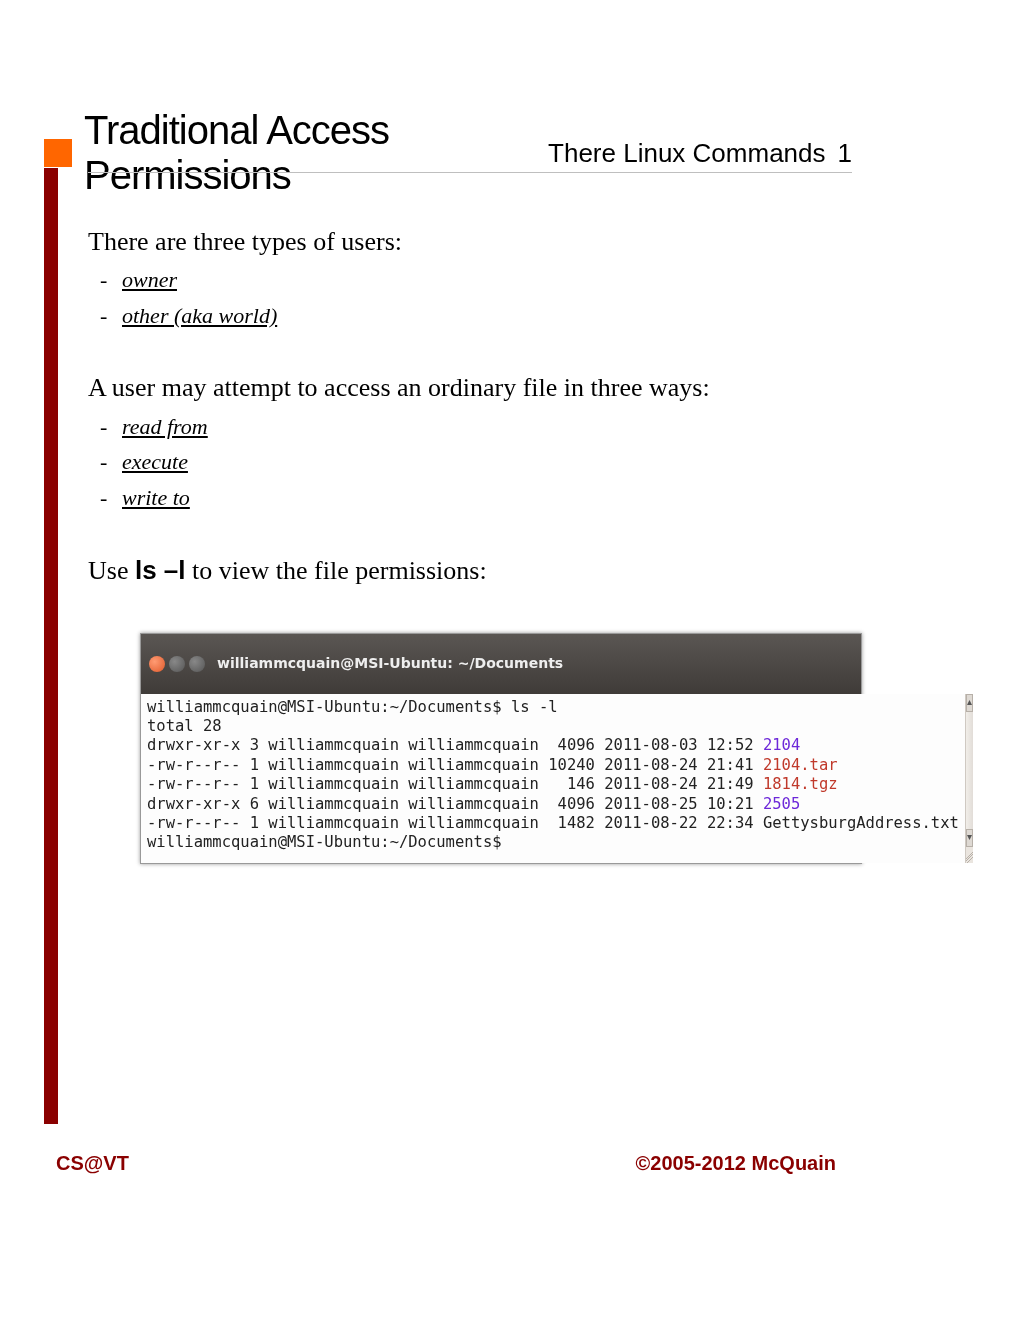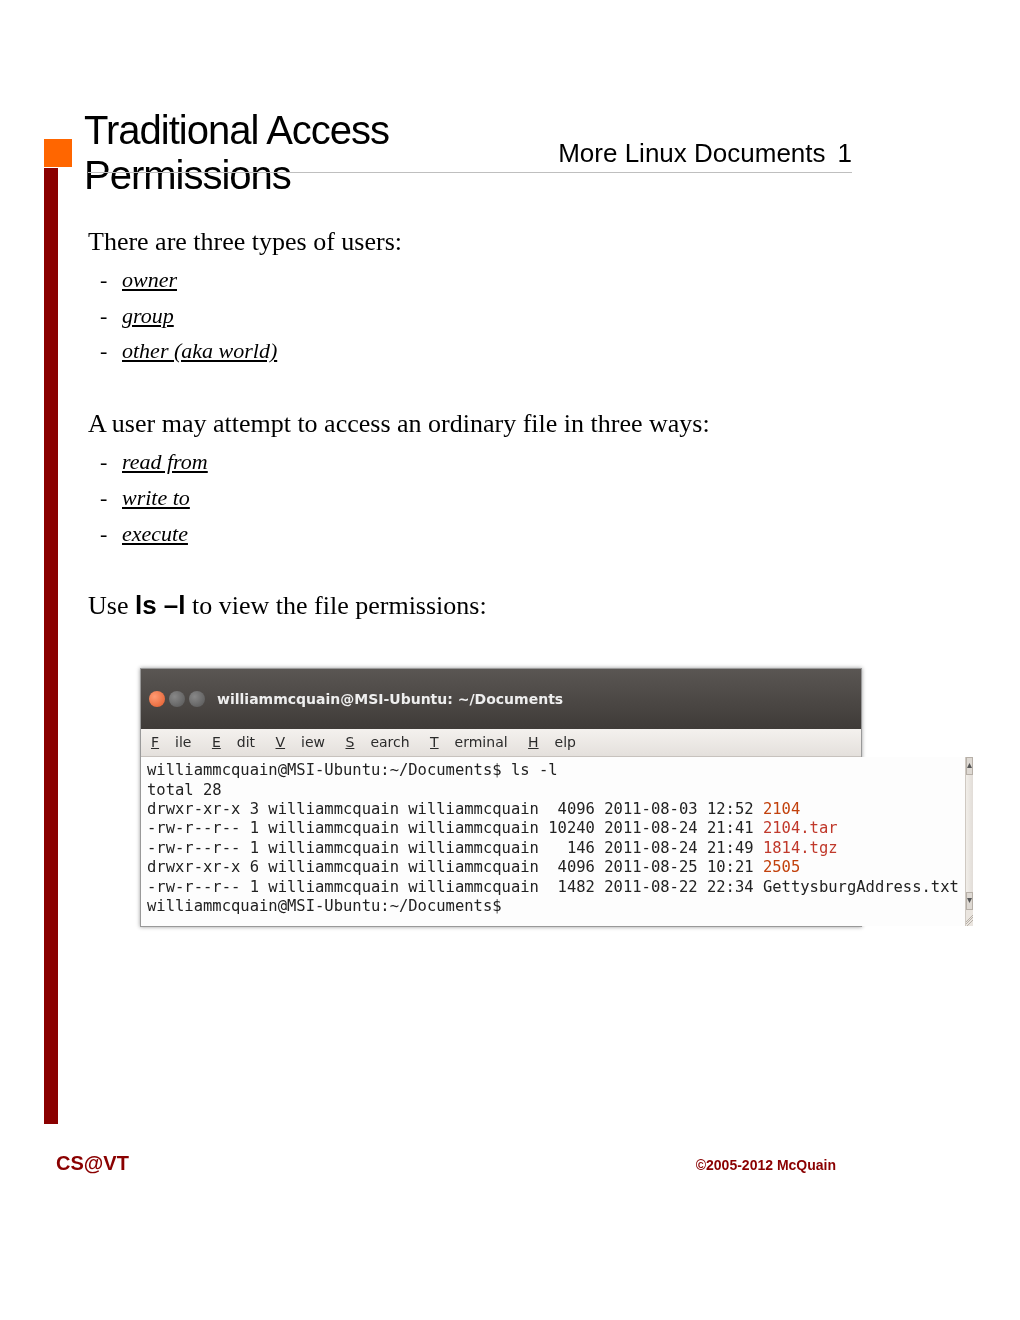--- a/index.html
+++ b/index.html
@@ -151,21 +151,21 @@
   .term-body {
     flex: 1;
     padding: 4px 6px 10px 6px;
     font-family: "DejaVu Sans Mono", Menlo, Consolas, monospace;
     font-size: 15.5px;
     line-height: 1.25;
     white-space: pre;
     color: #222;
     background: #fdfdfd;
   }
-  .term-body .dir   { color: #c2410c; }
+  .term-body .dir   { color: #6d28d9; }
   .term-body .arc   { color: #c0392b; }
   .term-scroll {
     width: 16px;
     background: linear-gradient(to right,#f1eee9,#e2ddd8);
     border-left: 1px solid #cfc9c2;
     display: flex;
     flex-direction: column;
     justify-content: space-between;
   }
   .scroll-btn {
@@ -194,70 +194,61 @@
     display: flex;
     justify-content: space-between;
     align-items: baseline;
     font-family: Arial, Helvetica, sans-serif;
     color: #8a0000;
     font-weight: bold;
     gap: 24px;
   }
   .footer .left  { font-size: 20px; }
   .footer .mid   { font-size: 24px; }
-  .footer .right { font-size: 14px; }
+  .footer .right { font-size: 20px; }
 </style>
 </head>
 <body>
 
 <div class="slide">
 
   <div class="title-row">
     <div class="orange-square"></div>
     <div class="slide-title">Traditional Access Permissions</div>
-    <div class="section-label">More Linux Documents</div>
+    <div class="section-label">There Linux Commands</div>
     <div class="page-num">1</div>
   </div>
 
   <div class="maroon-bar"></div>
   <div class="hrule"></div>
 
   <div class="content">
     <div class="para">There are three types of users:</div>
     <ul class="bullets">
       <li>owner</li>
-      <li>group</li>
       <li>other (aka world)</li>
     </ul>
 
     <div class="para">A user may attempt to access an ordinary file in three ways:</div>
     <ul class="bullets">
       <li>read from</li>
+      <li>execute</li>
       <li>write to</li>
-      <li>execute</li>
     </ul>
 
     <div class="para cmd-note">
       <span>Use </span><span class="ls">ls –l</span><span> to view the file permissions:</span>
     </div>
 
     <div class="term-wrap">
       <div class="term-titlebar">
         <span class="tb-btn tb-close"></span>
         <span class="tb-btn tb-min"></span>
         <span class="tb-btn tb-max"></span>
         <span class="tb-title">williammcquain@MSI-Ubuntu: ~/Documents</span>
-      </div>
-      <div class="term-menubar">
-        <span><span class="ul">F</span>ile</span>
-        <span><span class="ul">E</span>dit</span>
-        <span><span class="ul">V</span>iew</span>
-        <span><span class="ul">S</span>earch</span>
-        <span><span class="ul">T</span>erminal</span>
-        <span><span class="ul">H</span>elp</span>
       </div>
       <div class="term-body-wrap">
         <div class="term-body"><span>williammcquain@MSI-Ubuntu:~/Documents$ ls -l</span>
 <span>total 28</span>
 <span>drwxr-xr-x 3 williammcquain williammcquain  4096 2011-08-03 12:52 </span><span class="dir">2104</span>
 <span>-rw-r--r-- 1 williammcquain williammcquain 10240 2011-08-24 21:41 </span><span class="arc">2104.tar</span>
 <span>-rw-r--r-- 1 williammcquain williammcquain   146 2011-08-24 21:49 </span><span class="arc">1814.tgz</span>
 <span>drwxr-xr-x 6 williammcquain williammcquain  4096 2011-08-25 10:21 </span><span class="dir">2505</span>
 <span>-rw-r--r-- 1 williammcquain williammcquain  1482 2011-08-22 22:34 GettysburgAddress.txt</span>
 <span>williammcquain@MSI-Ubuntu:~/Documents$</span></div>

